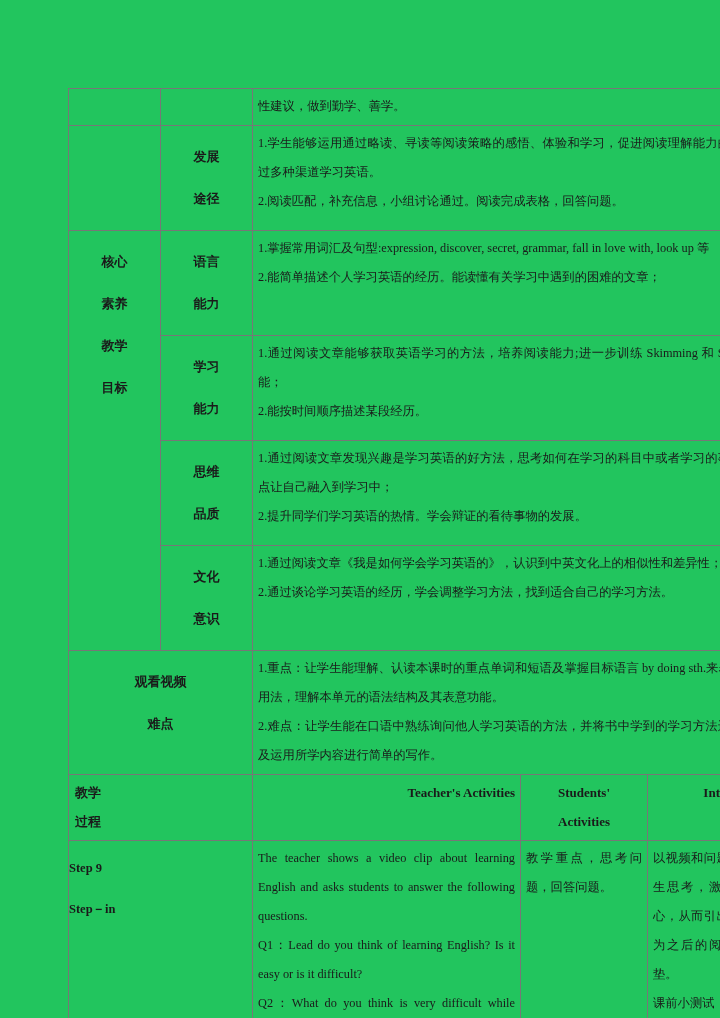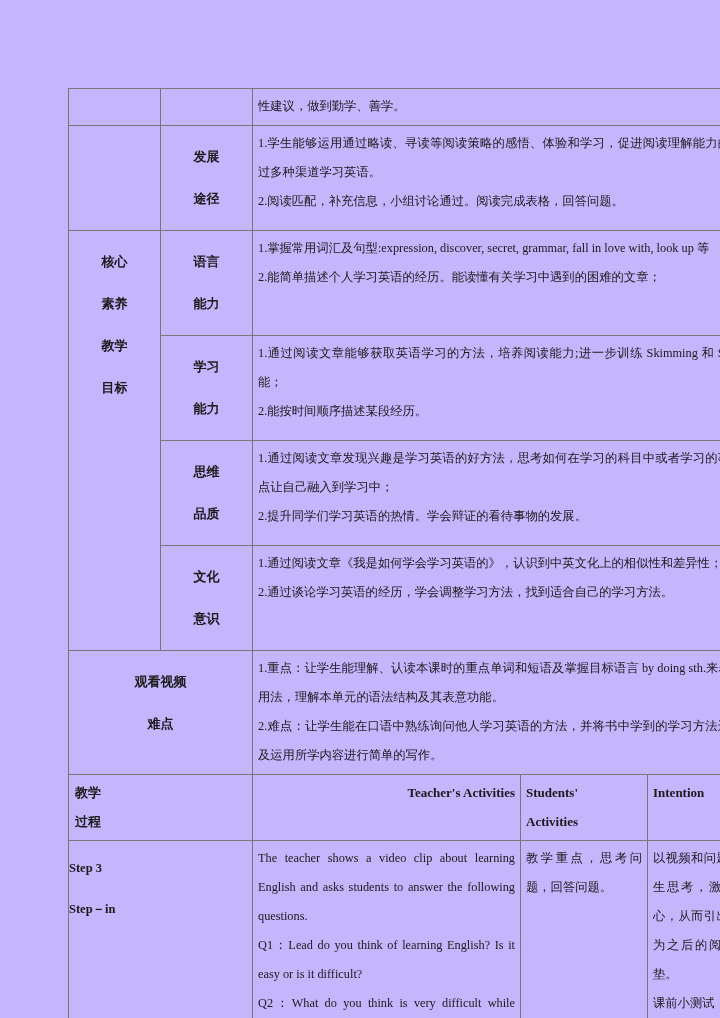--- a/index.html
+++ b/index.html
@@ -11,21 +11,21 @@
     width: 720px;
     height: 1018px;
     font-family: "Liberation Serif", "DejaVu Serif", serif;
     color: #1a1a1a;
     overflow: hidden;
   }
   .page {
     position: relative;
     width: 720px;
     height: 1018px;
-    background: #c4b5fd;
+    background: #22c55e;
   }
   .doc-table {
     position: absolute;
     left: 68px;
     top: 88px;
     width: 650px;
     border-collapse: collapse;
     table-layout: fixed;
   }
   .doc-table td {
@@ -71,21 +71,21 @@
   .hdr {
     font-weight: bold;
     font-size: 13px;
     line-height: 29px;
   }
   .hdr-left {
     text-align: right;
     padding-left: 6px;
   }
   .hdr-center {
-    text-align: left;
+    text-align: center;
   }
   .step-lbl {
     font-weight: bold;
     font-size: 12.5px;
     line-height: 29px;
     text-align: left;
     padding: 3px 4px 4px 6px;
     vertical-align: top;
   }
 </style>
@@ -239,21 +239,21 @@
         </td>
         <td>
           <div class="cell hdr hdr-center">
             <p>Intention</p>
           </div>
         </td>
       </tr>
 
       <tr>
         <td colspan="2" class="step-lbl">
-          <p>Step 3</p>
+          <p>Step 9</p>
           <p>Step－in</p>
         </td>
         <td>
           <div class="cell body-txt justify">
             <p>The teacher shows a video clip about learning English and asks students to answer the following questions.</p>
             <p>Q1：Lead do you think of learning English? Is it easy or is it difficult?</p>
             <p>Q2：What do you think is very difficult while learning English?</p>
           </div>
         </td>
         <td>

